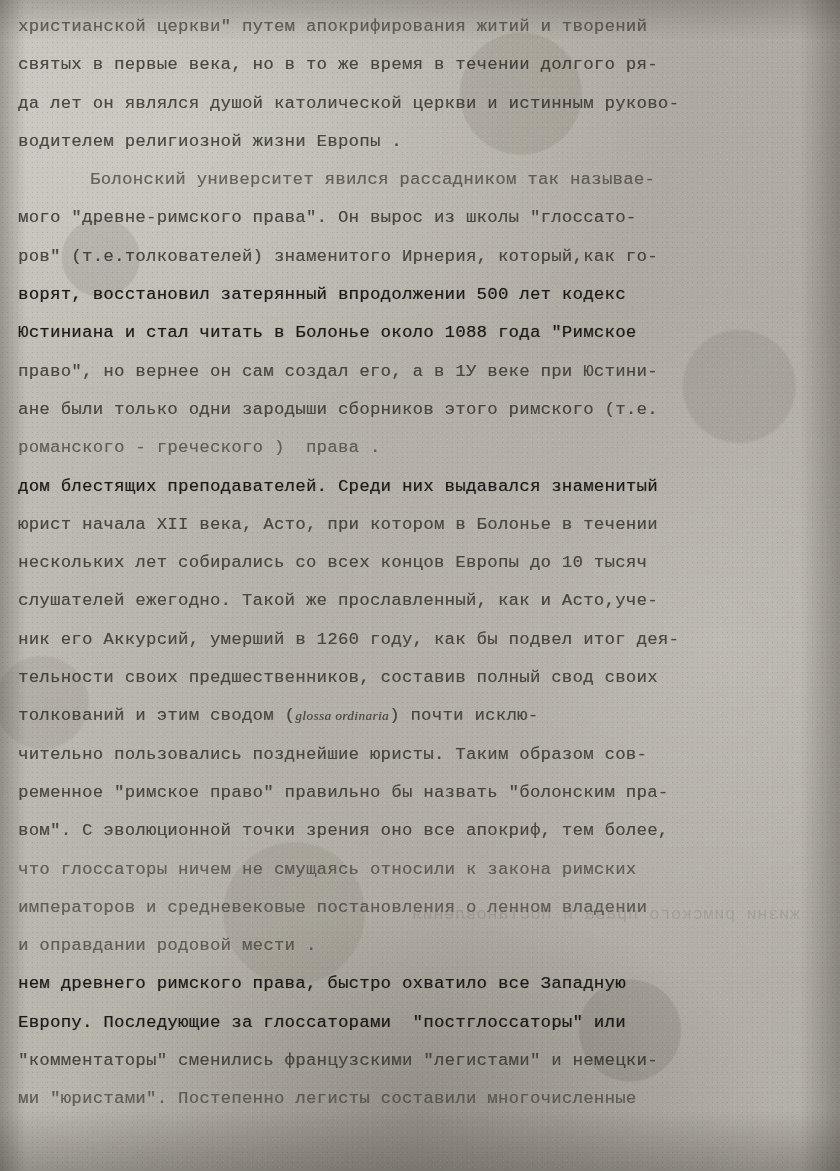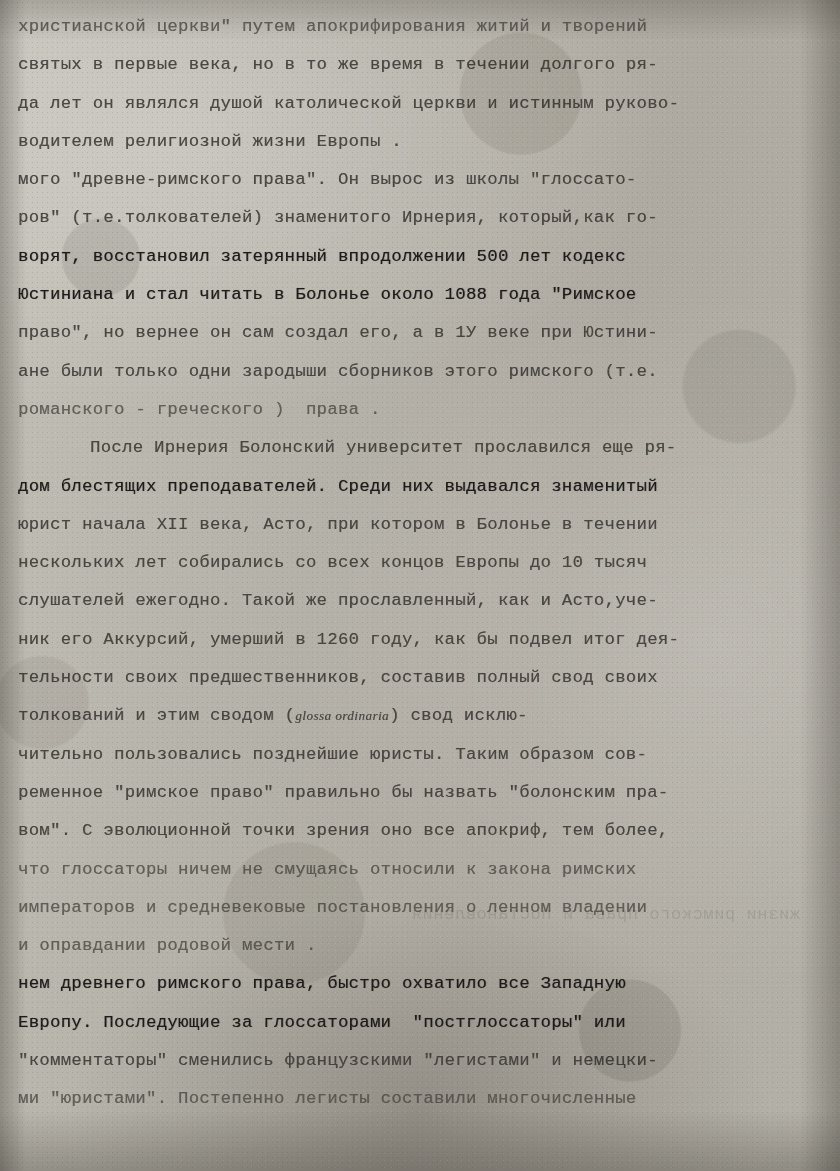--- a/index.html
+++ b/index.html
@@ -111,35 +111,35 @@
 </head>
 <body>
 
 <div class="page">
 
   <div class="text-body">
       <div class="line f-faint">христианской церкви" путем апокрифирования житий и творений</div>
       <div class="line f-light">святых в первые века, но в то же время в течении долгого ря-</div>
       <div class="line f-light">да лет он являлся душой католической церкви и истинным руково-</div>
       <div class="line f-light">водителем религиозной жизни Европы .</div>
+      <div class="line f-faint ind">Болонский университет явился рассадником так называе-</div>
       <div class="line f-light">мого "древне-римского права". Он вырос из школы "глоссато-</div>
       <div class="line f-light">ров" (т.е.толкователей) знаменитого Ирнерия, который,как го-</div>
       <div class="line f-strong">ворят, восстановил затерянный впродолжении 500 лет кодекс</div>
       <div class="line f-strong">Юстиниана и стал читать в Болонье около 1088 года "Римское</div>
       <div class="line f-light">право", но вернее он сам создал его, а в 1У веке при Юстини-</div>
       <div class="line f-light">ане были только одни зародыши сборников этого римского (т.е.</div>
       <div class="line f-faint">романского - греческого )  права .</div>
-      <div class="line f-light ind">После Ирнерия Болонский университет прославился еще ря-</div>
       <div class="line f-strong">дом блестящих преподавателей. Среди них выдавался знаменитый</div>
       <div class="line f-light">юрист начала ХII века, Асто, при котором в Болонье в течении</div>
       <div class="line f-light">нескольких лет собирались со всех концов Европы до 10 тысяч</div>
       <div class="line f-light">слушателей ежегодно. Такой же прославленный, как и Асто,уче-</div>
       <div class="line f-light">ник его Аккурсий, умерший в 1260 году, как бы подвел итог дея-</div>
       <div class="line f-light">тельности своих предшественников, составив полный свод своих</div>
-      <div class="line f-light"><span>толкований и этим сводом (</span><span class="cursive">glossa ordinaria</span><span>) свод исклю-</span></div>
+      <div class="line f-light"><span>толкований и этим сводом (</span><span class="cursive">glossa ordinaria</span><span>) почти исклю-</span></div>
       <div class="line f-light">чительно пользовались позднейшие юристы. Таким образом сов-</div>
       <div class="line f-light">ременное "римское право" правильно бы назвать "болонским пра-</div>
       <div class="line f-light">вом". С эволюционной точки зрения оно все апокриф, тем более,</div>
       <div class="line f-faint">что глоссаторы ничем не смущаясь относили к закона римских</div>
       <div class="line f-faint">императоров и средневековые постановления о ленном владении</div>
       <div class="line f-faint">и оправдании родовой мести .</div>
       <div class="line f-strong">нем древнего римского права, быстро охватило все Западную</div>
       <div class="line f-strong">Европу. Последующие за глоссаторами  "постглоссаторы" или</div>
       <div class="line f-light">"комментаторы" сменились французскими "легистами" и немецки-</div>
       <div class="line f-faint">ми "юристами". Постепенно легисты составили многочисленные</div>

